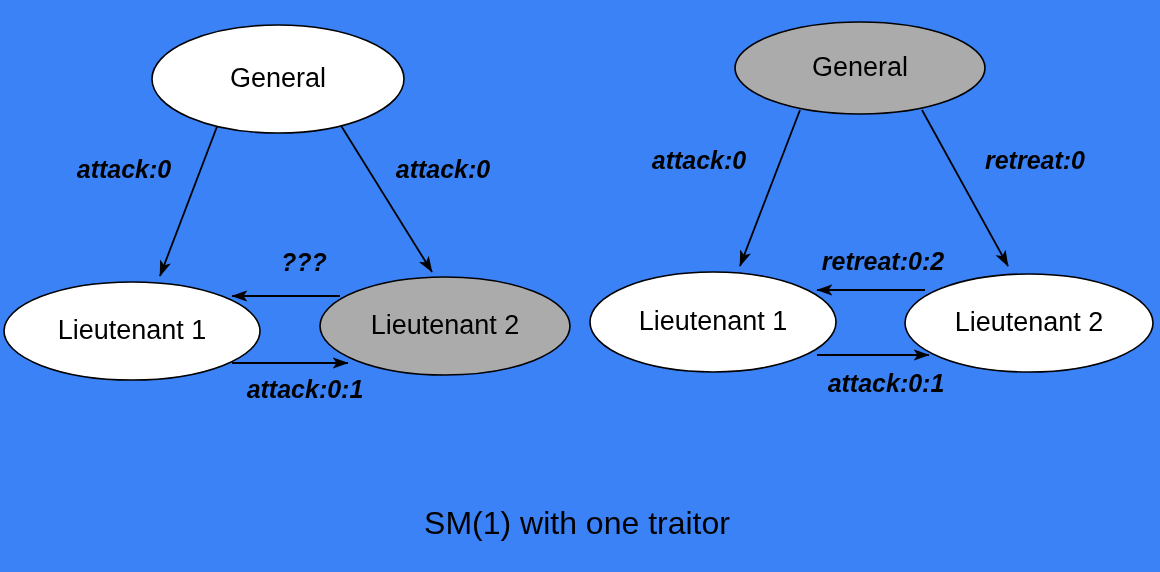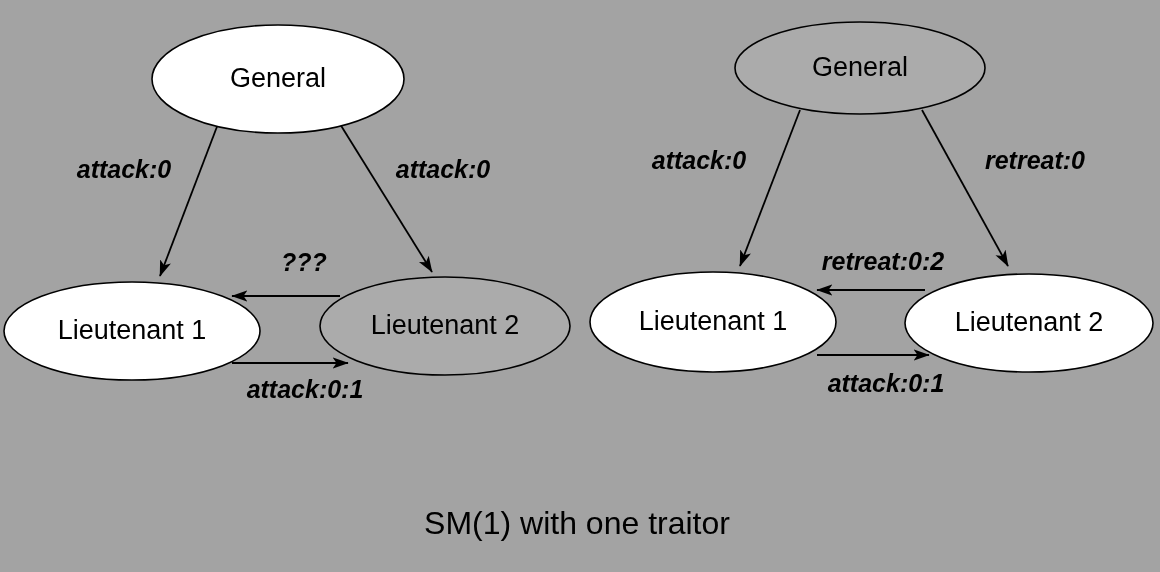--- a/index.html
+++ b/index.html
@@ -10,21 +10,21 @@
   body {
     width: 1160px;
     height: 572px;
     font-family: "Liberation Sans", sans-serif;
     overflow: hidden;
   }
   #figure {
     position: relative;
     width: 1160px;
     height: 572px;
-    background: #a3a3a3;
+    background: #3b82f6;
   }
   svg.diagram-canvas {
     position: absolute;
     top: 0;
     left: 0;
     width: 1160px;
     height: 572px;
     display: block;
   }
   .node-ellipse {

